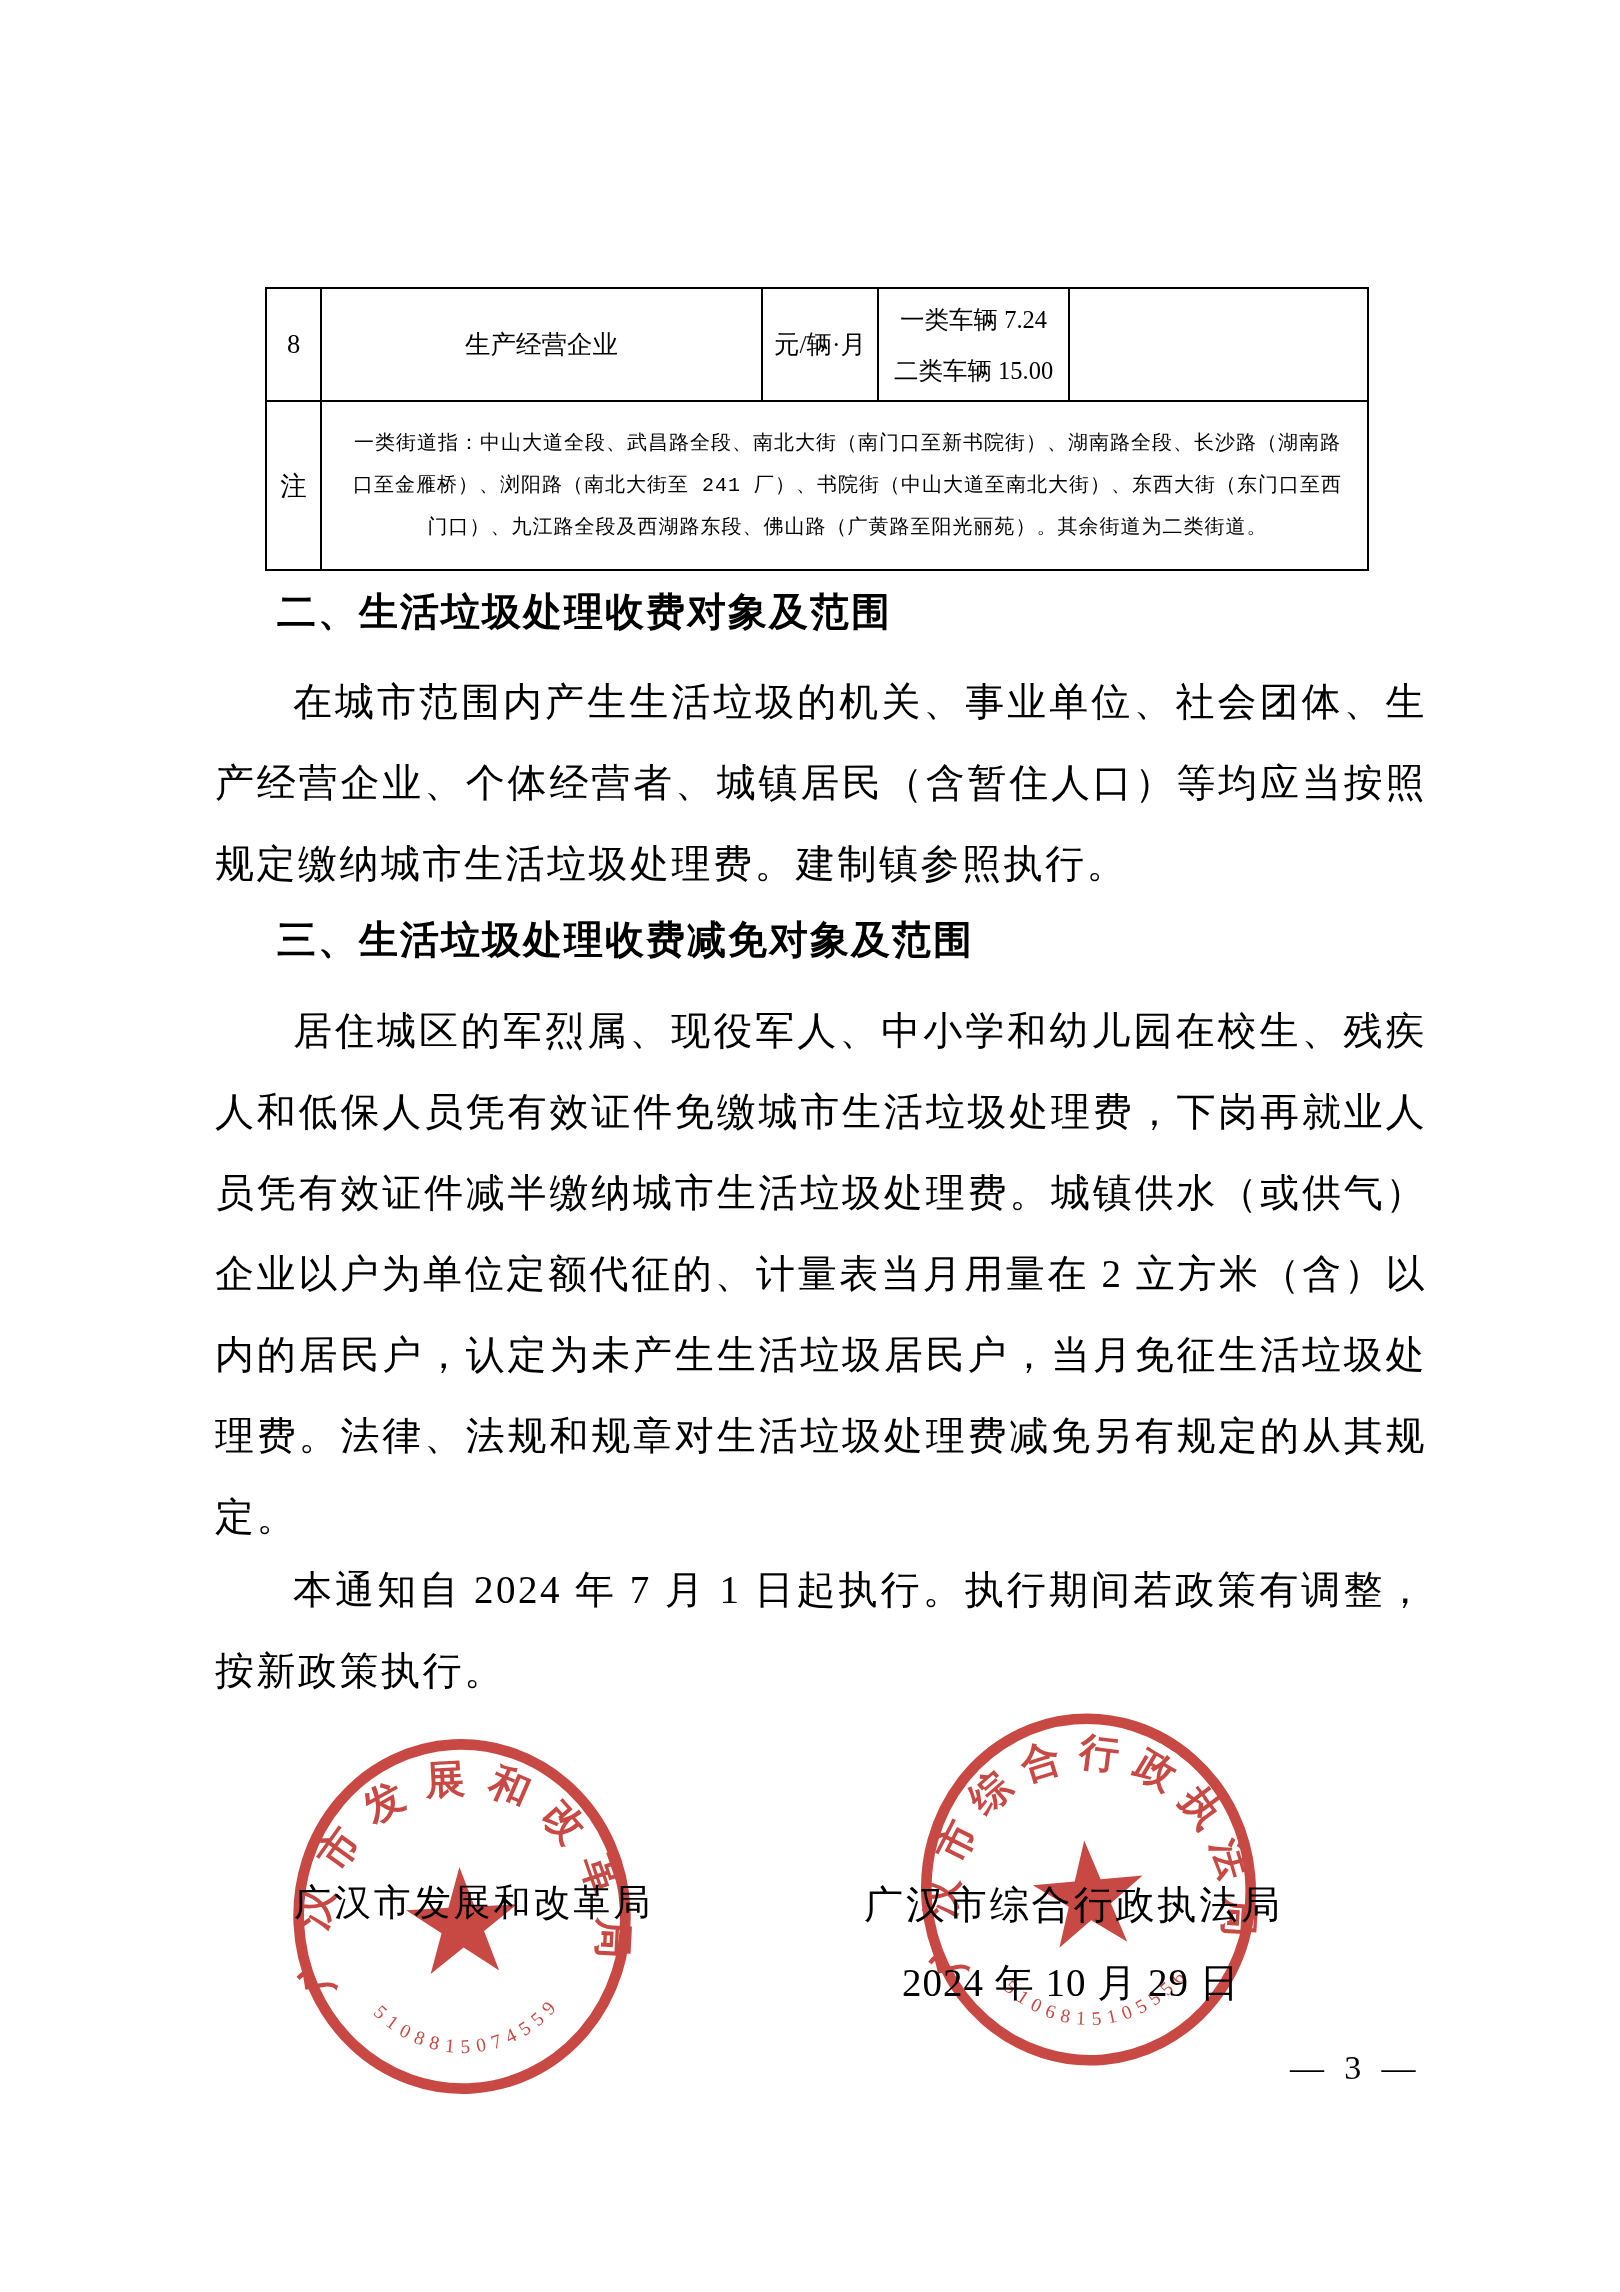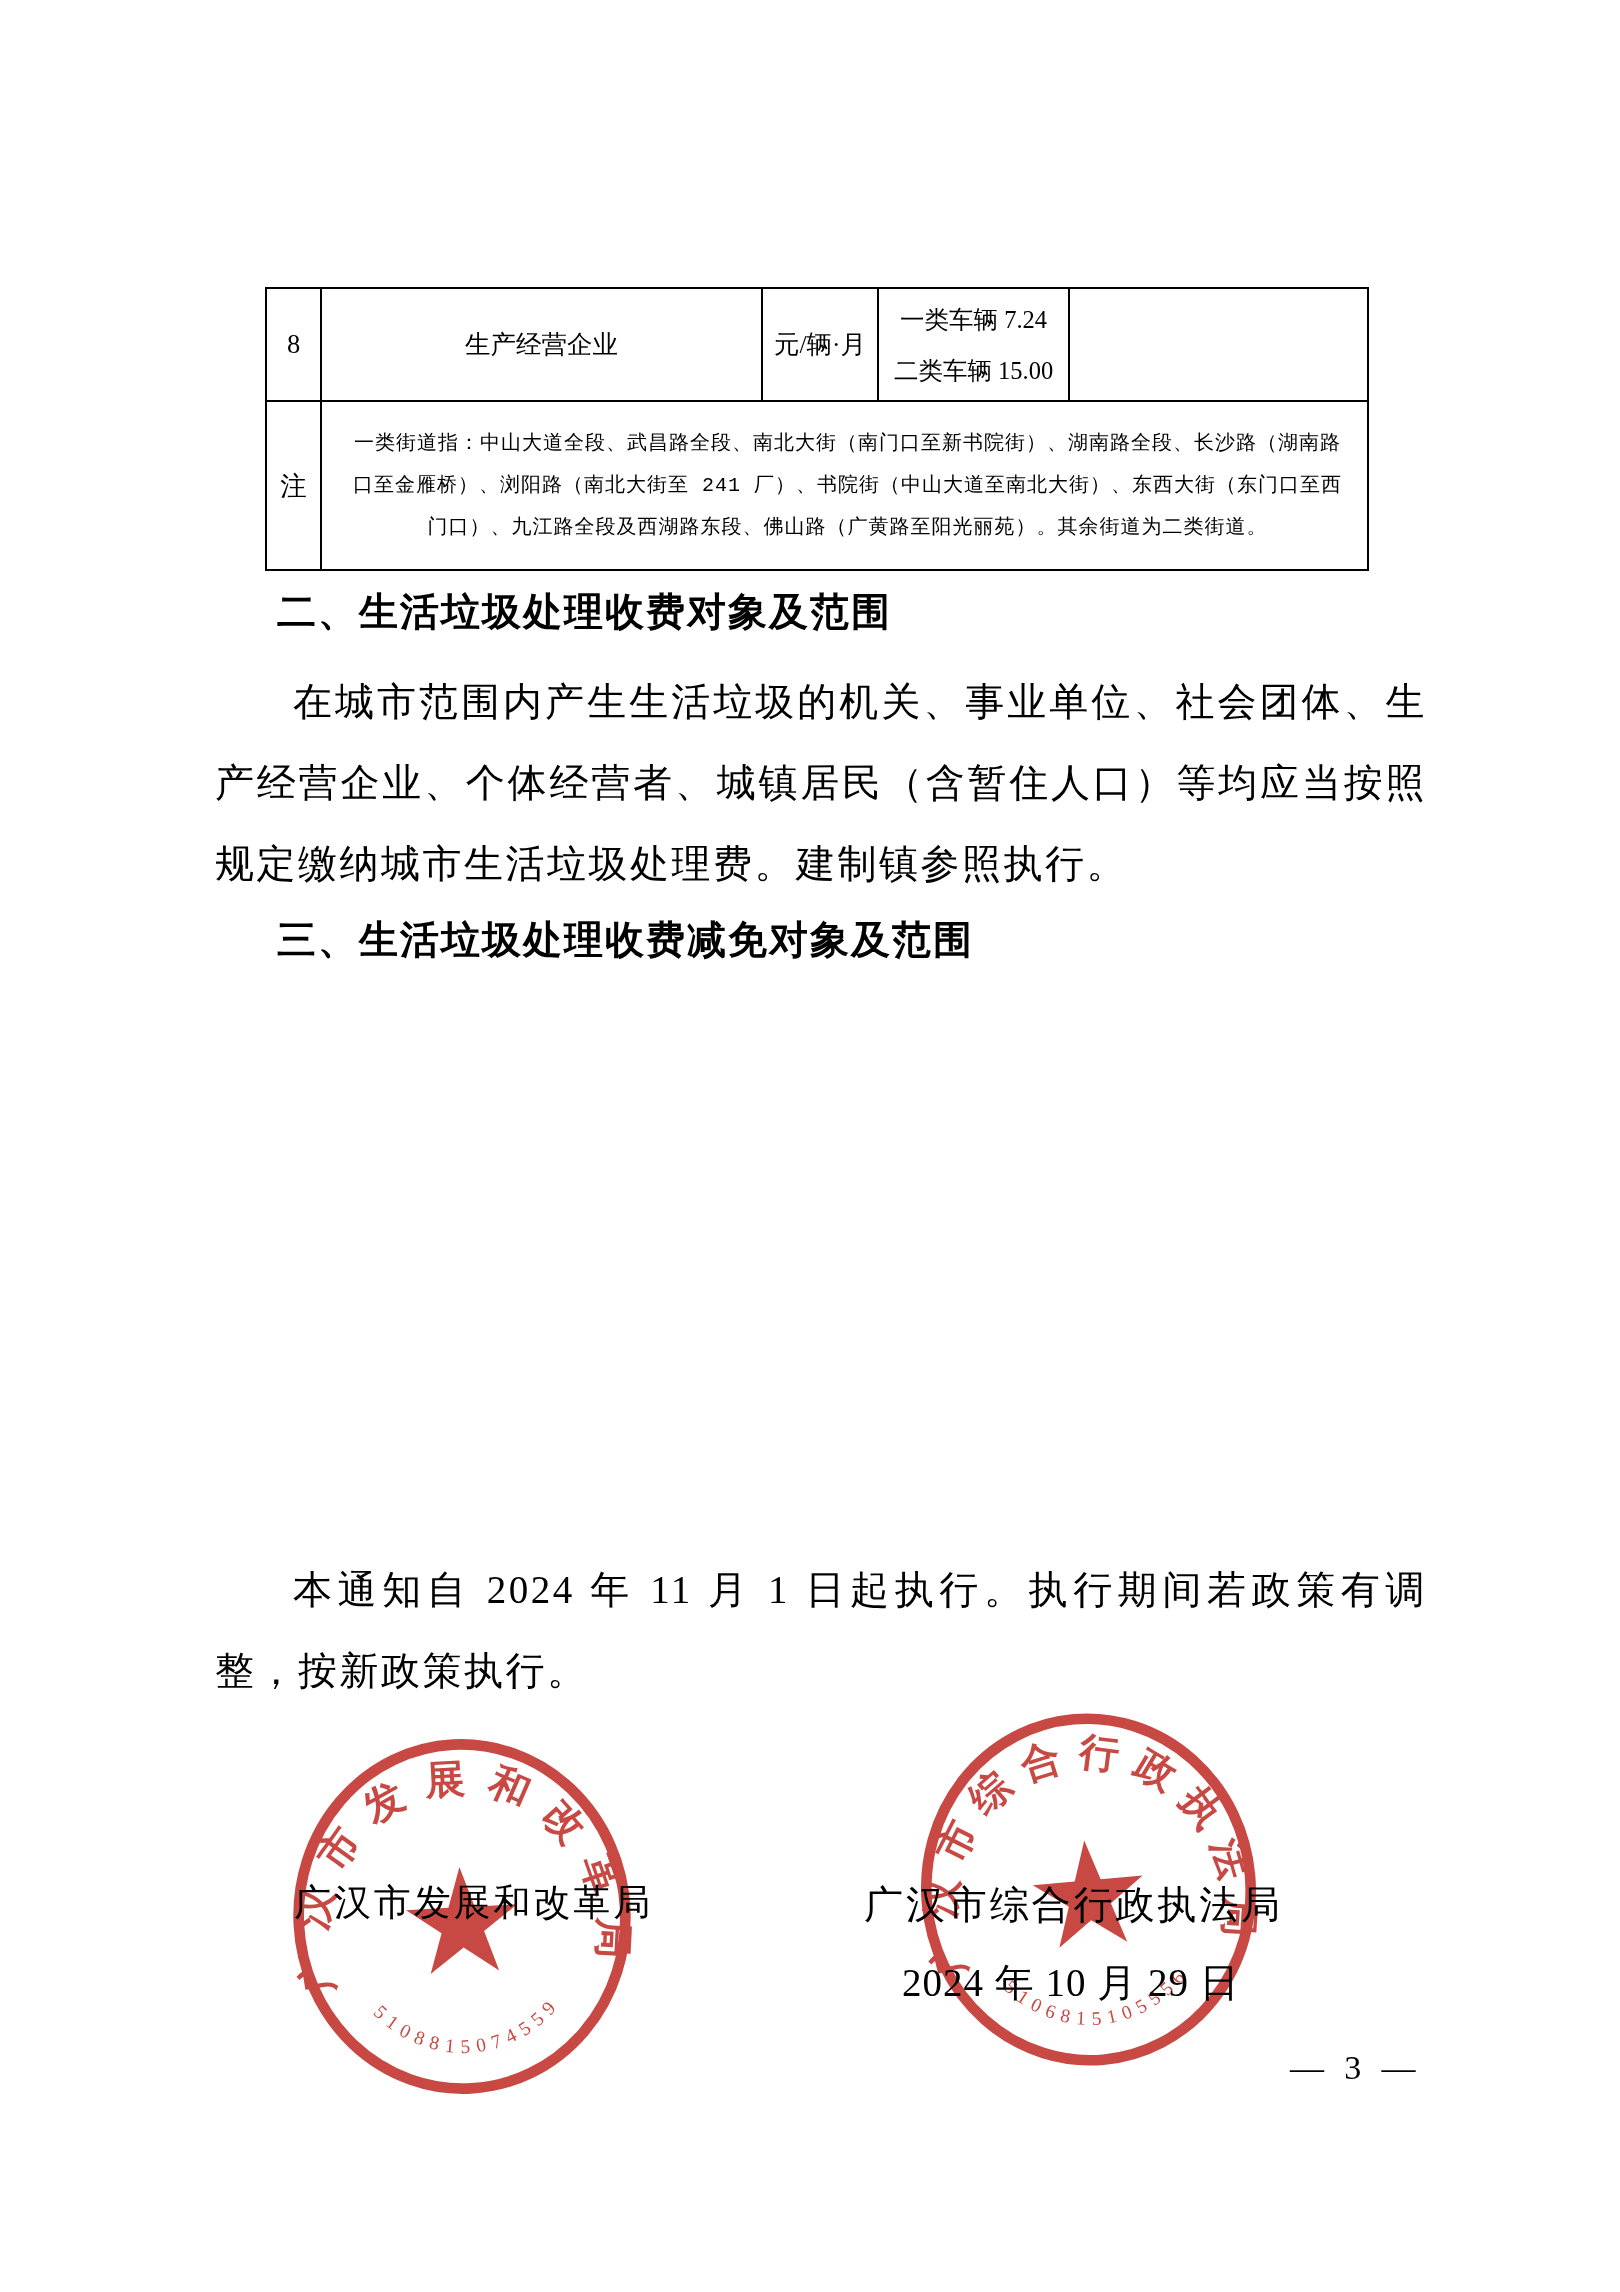--- a/index.html
+++ b/index.html
@@ -124,21 +124,22 @@
         <td class="c-index">注</td>
         <td class="c-note" colspan="4">一类街道指：中山大道全段、武昌路全段、南北大街（南门口至新书院街）、湖南路全段、长沙路（湖南路口至金雁桥）、浏阳路（南北大街至 241 厂）、书院街（中山大道至南北大街）、东西大街（东门口至西门口）、九江路全段及西湖路东段、佛山路（广黄路至阳光丽苑）。其余街道为二类街道。</td>
       </tr>
     </tbody>
   </table>
 
   <h2 class="sec-heading h2pos">二、生活垃圾处理收费对象及范围</h2>
   <p class="body-text p1pos">在城市范围内产生生活垃圾的机关、事业单位、社会团体、生产经营企业、个体经营者、城镇居民（含暂住人口）等均应当按照规定缴纳城市生活垃圾处理费。建制镇参照执行。</p>
 
   <h2 class="sec-heading h3pos">三、生活垃圾处理收费减免对象及范围</h2>
-  <p class="body-text p3pos">本通知自 2024 年 11 月 1 日起执行。执行期间若政策有调整，按新政策执行。</p>
+  <p class="body-text p2pos">居住城区的军烈属、现役军人、中小学和幼儿园在校生、残疾人和低保人员凭有效证件免缴城市生活垃圾处理费，下岗再就业人员凭有效证件减半缴纳城市生活垃圾处理费。城镇供水（或供气）企业以户为单位定额代征的、计量表当月用量在 2 立方米（含）以内的居民户，认定为未产生生活垃圾居民户，当月免征生活垃圾处理费。法律、法规和规章对生活垃圾处理费减免另有规定的从其规定。</p>
+  <p class="body-text p3pos">本通知自 2024 年 7 月 1 日起执行。执行期间若政策有调整，按新政策执行。</p>
 
   <div class="signature sig-left">广汉市发展和改革局</div>
   <div class="signature sig-right">广汉市综合行政执法局</div>
   <div class="sig-date">2024 年 10 月 29 日</div>
 
   <svg class="seal seal-left" viewBox="0 0 360 372">
     <ellipse cx="180" cy="186" rx="168" ry="177" fill="none" stroke="#c43a34" stroke-width="11"></ellipse>
     <path id="sealArcL" d="M 46,252 A 140,150 0 1 1 314,252" fill="none"></path>
     <path id="sealSerL" d="M 62,248 A 132,142 0 0 0 298,248" fill="none"></path>
     <text class="arc-name" fill="#c43a34">

